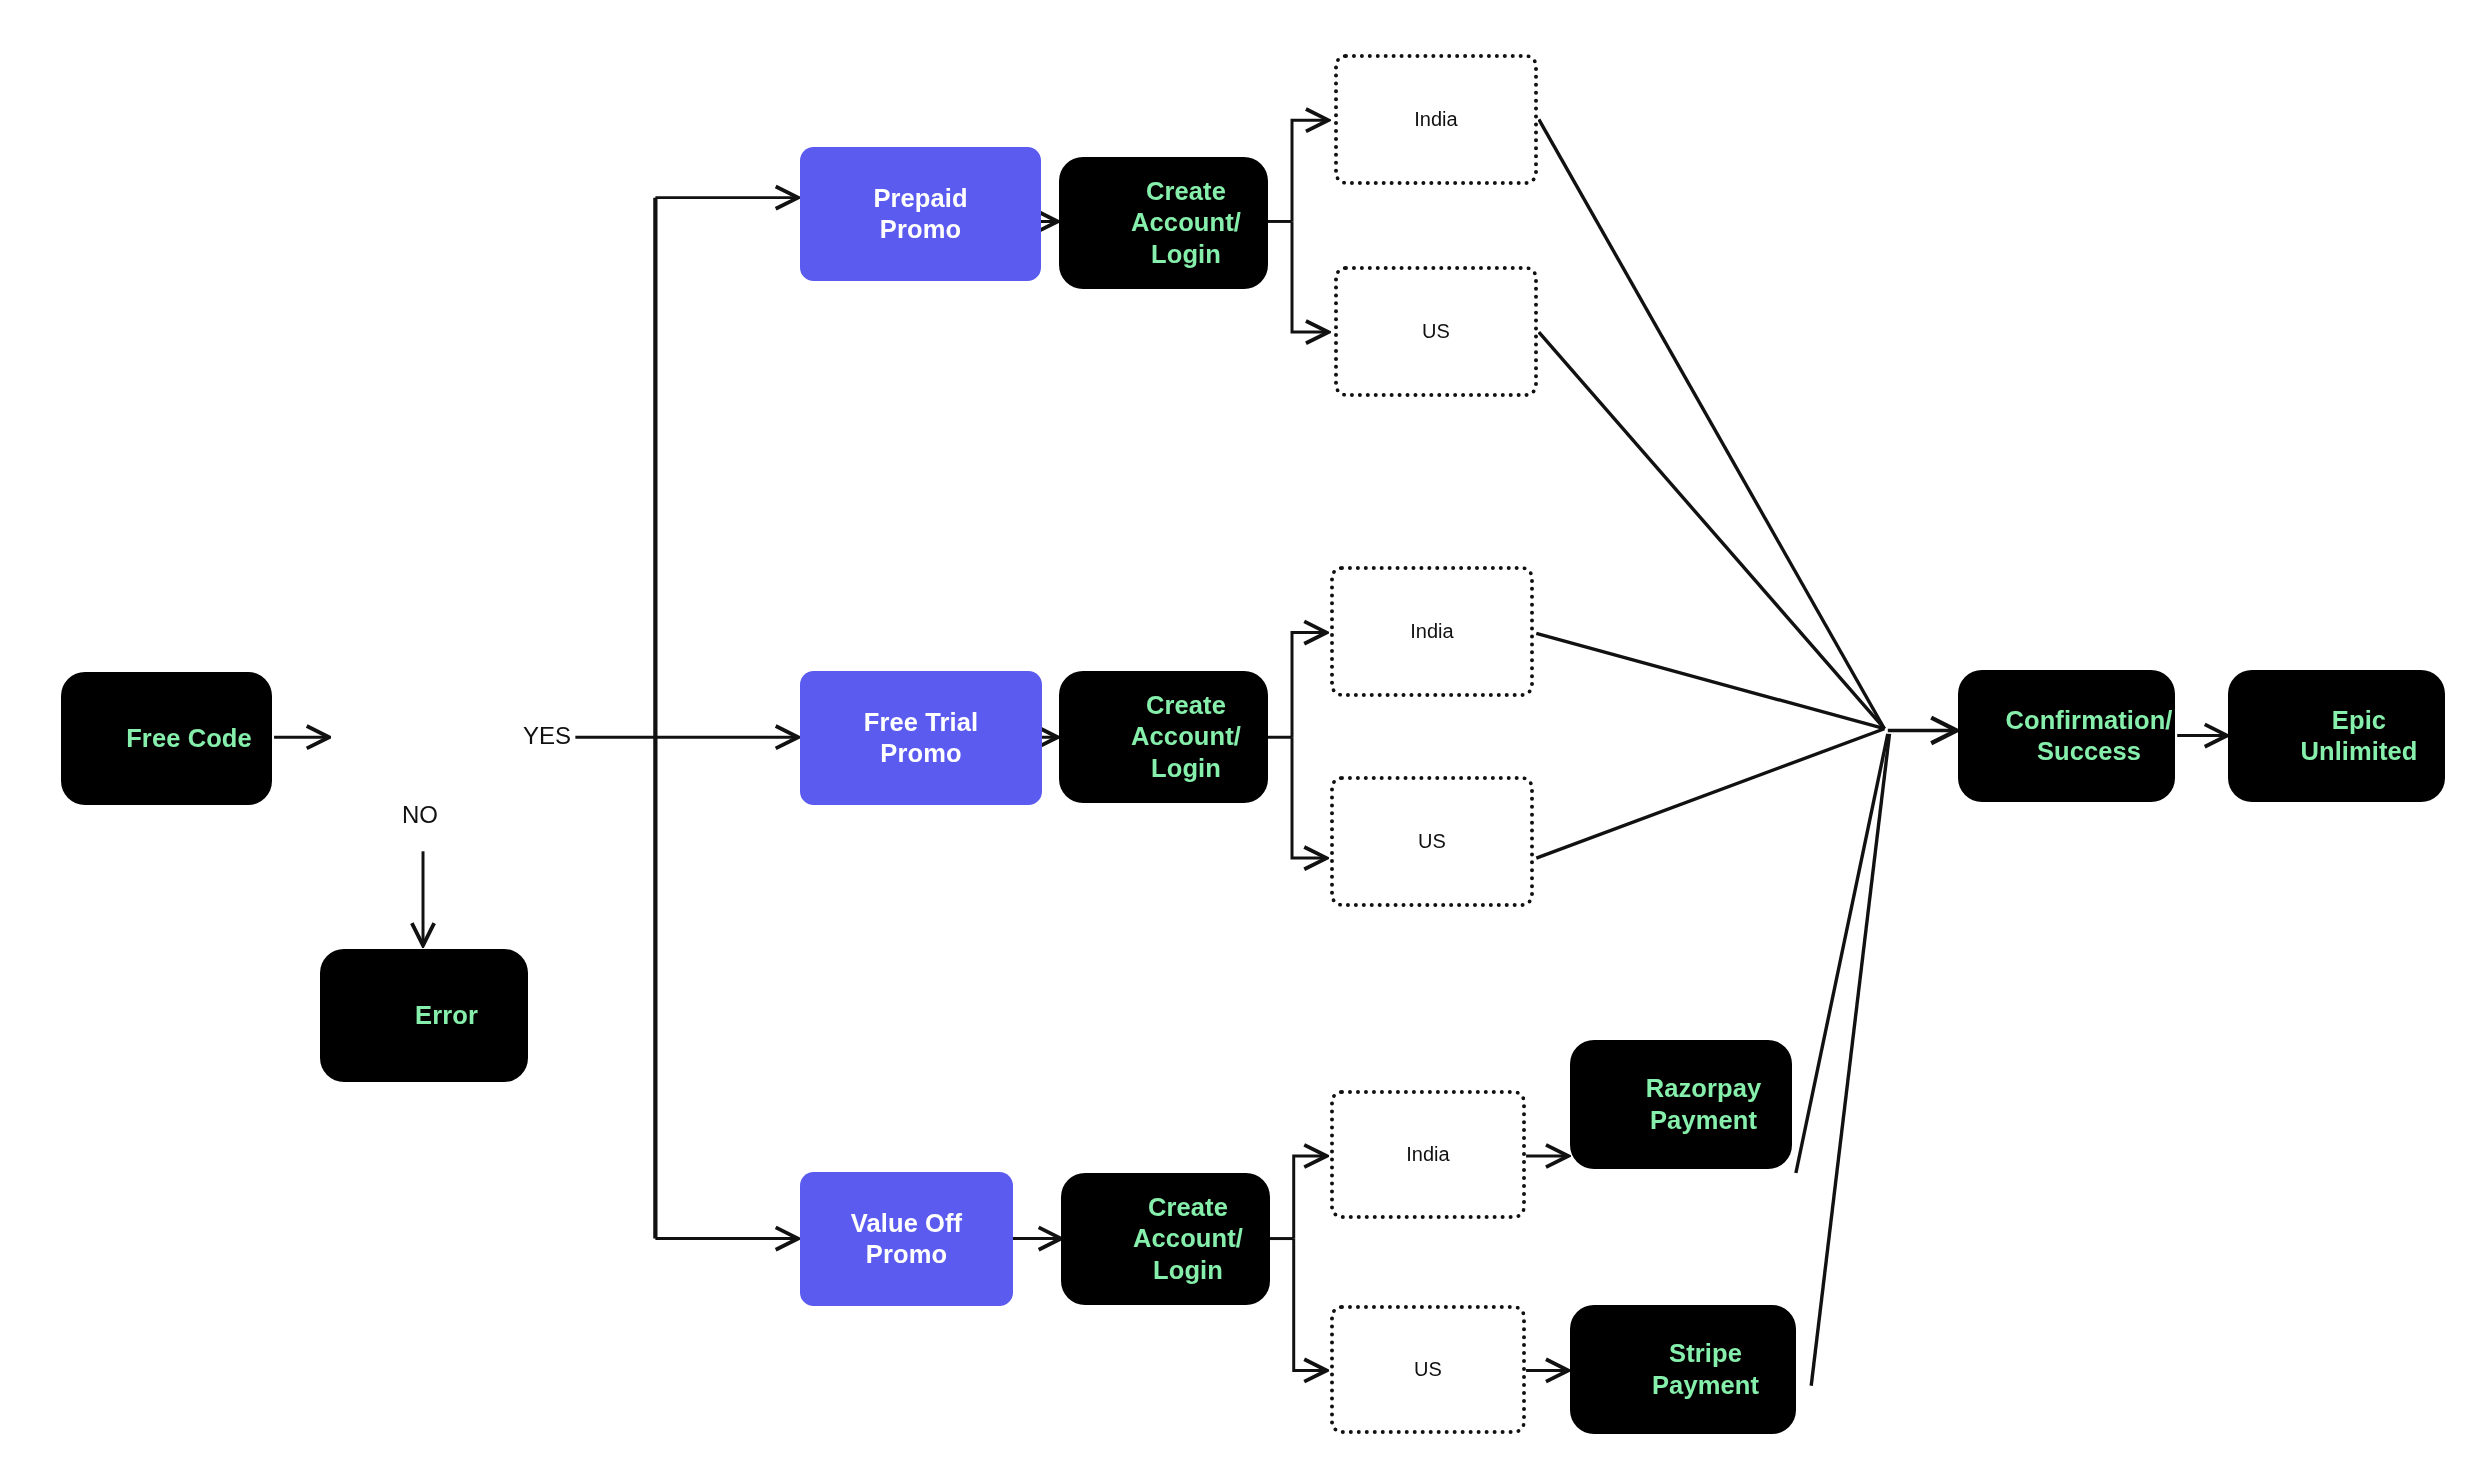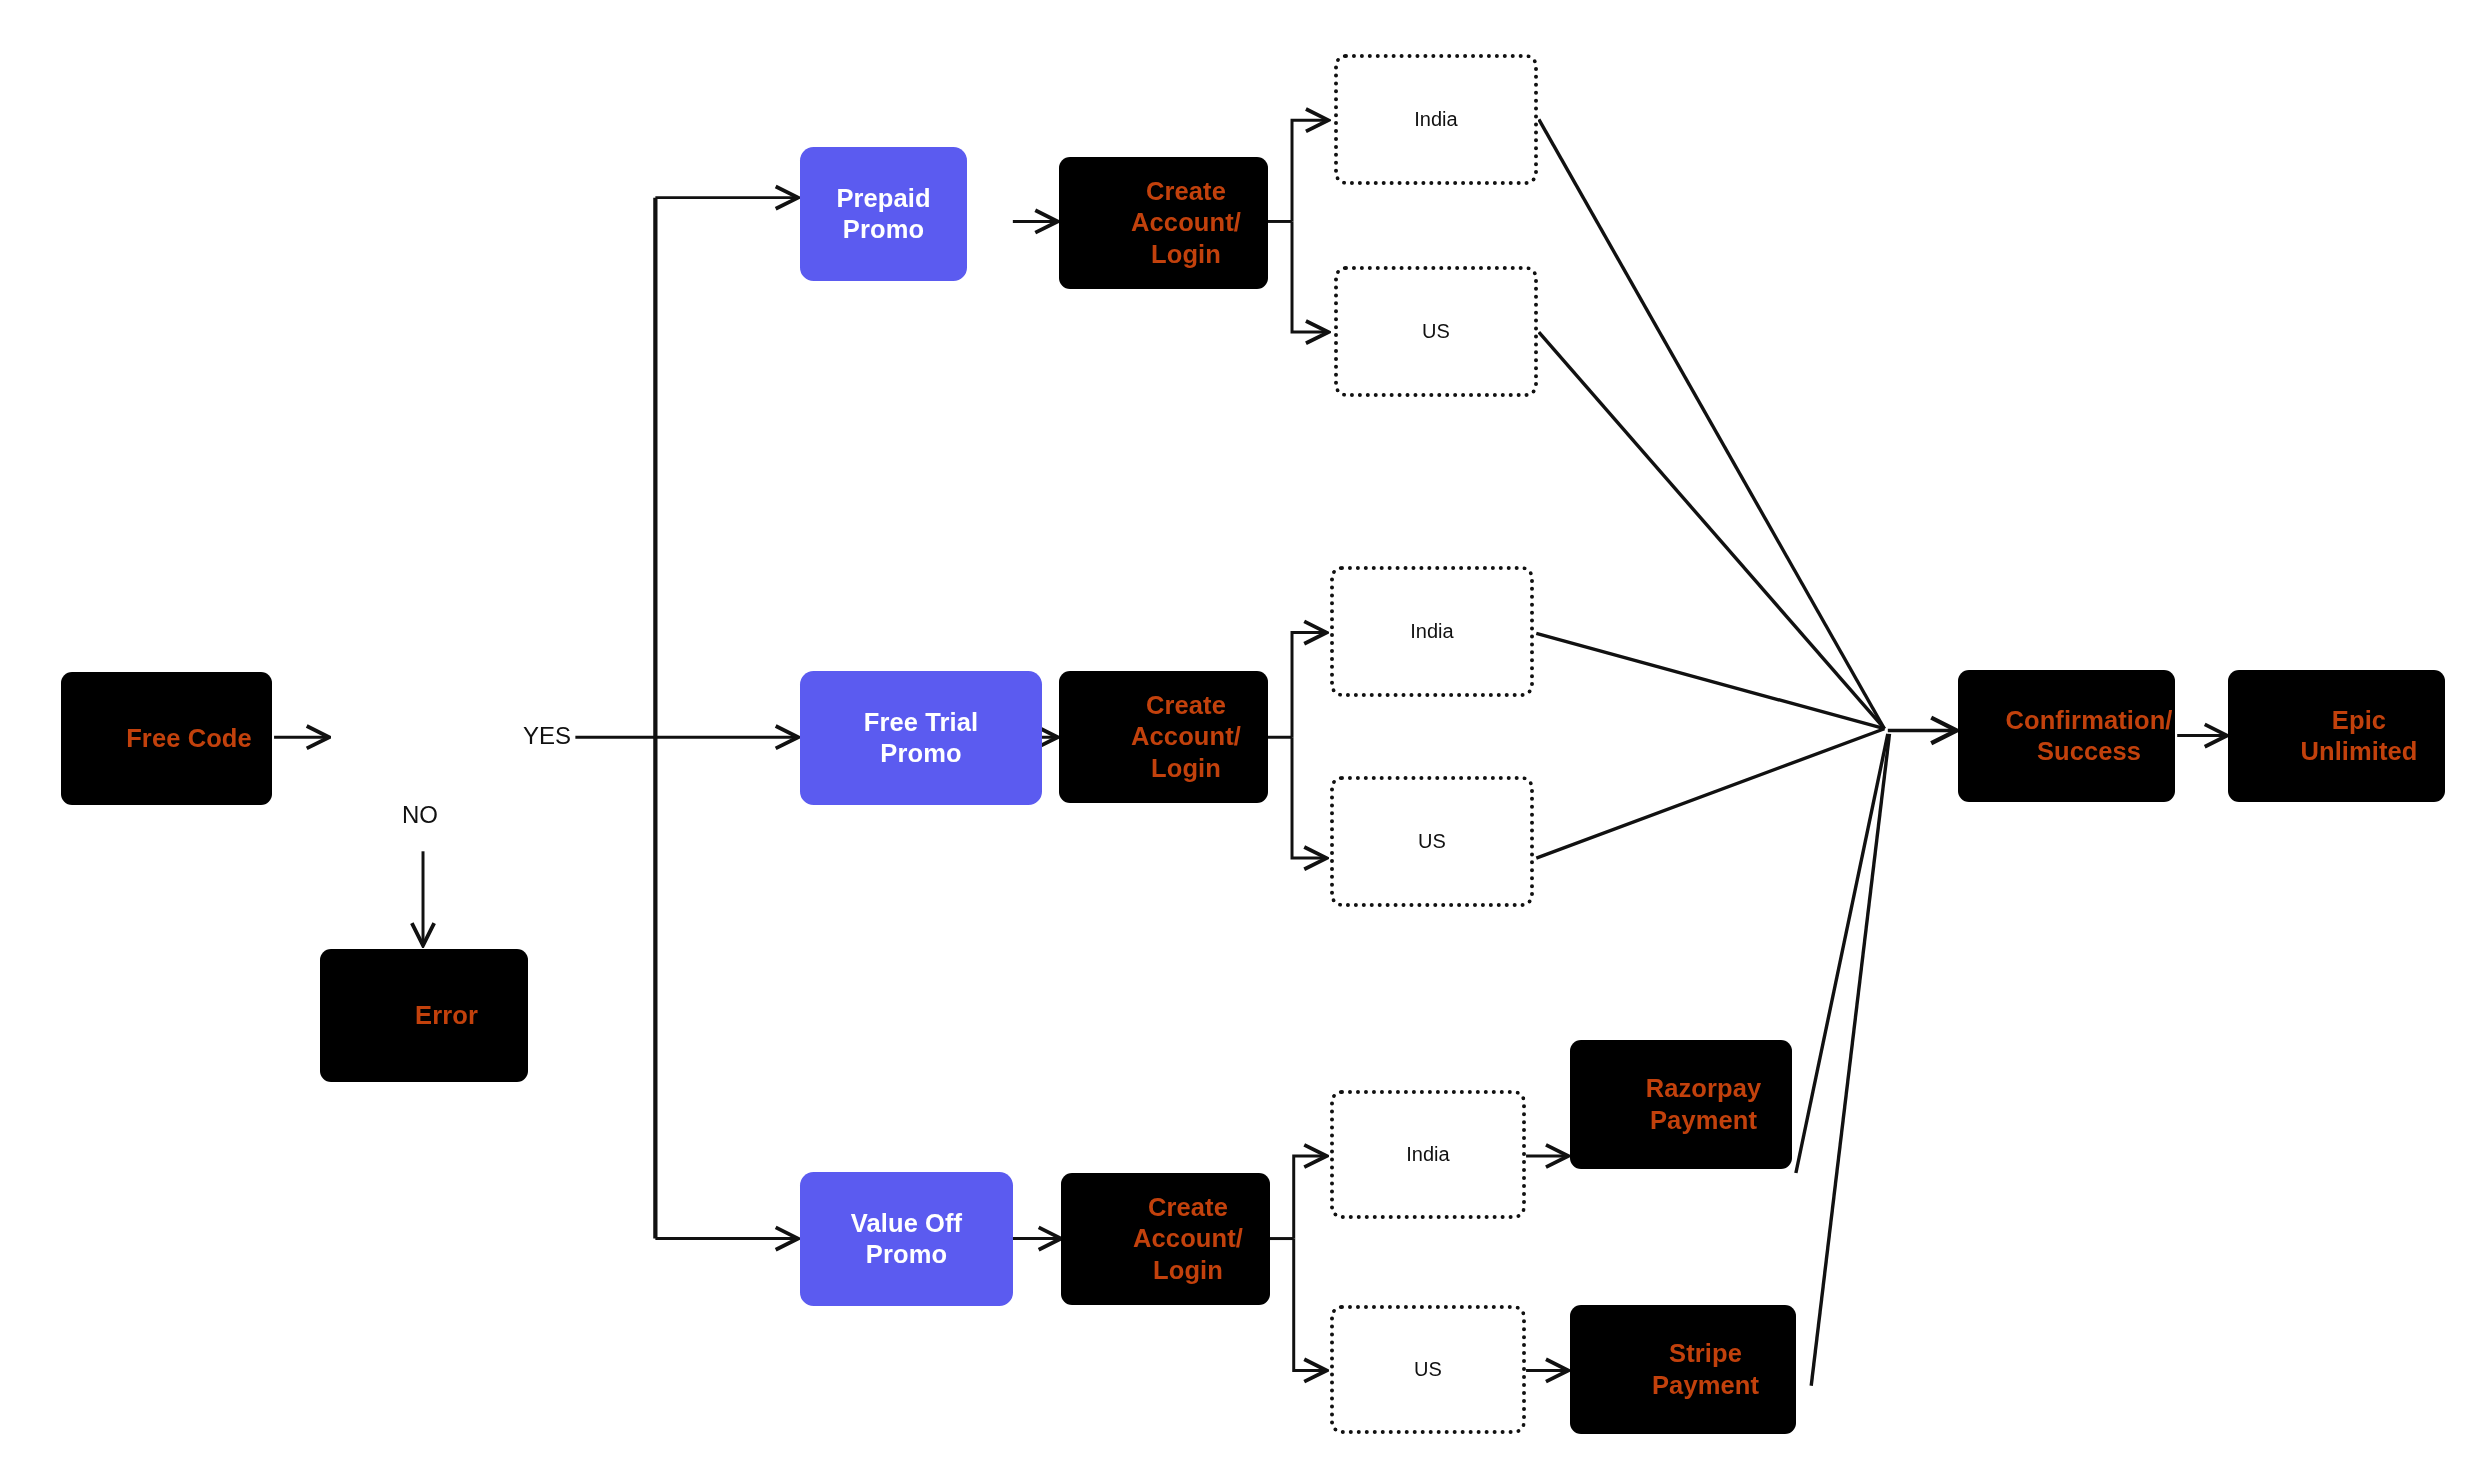--- a/index.html
+++ b/index.html
@@ -30,22 +30,22 @@
     display: flex;
     align-items: center;
     justify-content: center;
     text-align: center;
     box-sizing: border-box;
     line-height: 1.22;
     white-space: pre-line;
   }
   .node.solid {
     background: #000000;
-    color: #c2410c;
-    border-radius: 11px;
+    color: #86efac;
+    border-radius: 24px;
     font-size: 25.5px;
     font-weight: 700;
     letter-spacing: 0.1px;
     padding-left: 45px;
   }
   .node.promo {
     background: #5B5BF0;
     color: #ffffff;
     border-radius: 13.6px;
     font-size: 25.5px;
@@ -160,21 +160,21 @@
   </div>
 
   <div class="edge-label" style="left:402px; top:801px;">
     <span>NO</span>
   </div>
 
   <div class="node solid" style="left:320px; top:949px; width:208px; height:133px;">
     <span>Error</span>
   </div>
 
-  <div class="node promo" style="left:800px; top:147px; width:167px; height:134px;">
+  <div class="node promo" style="left:800px; top:147px; width:241px; height:134px;">
     <span>Prepaid
 Promo</span>
   </div>
 
   <div class="node solid" style="left:1059px; top:157px; width:209px; height:132px;">
     <span>Create Account/
 Login</span>
   </div>
 
   <div class="node dotted" style="left:1334px; top:54px; width:204px; height:131px;">

